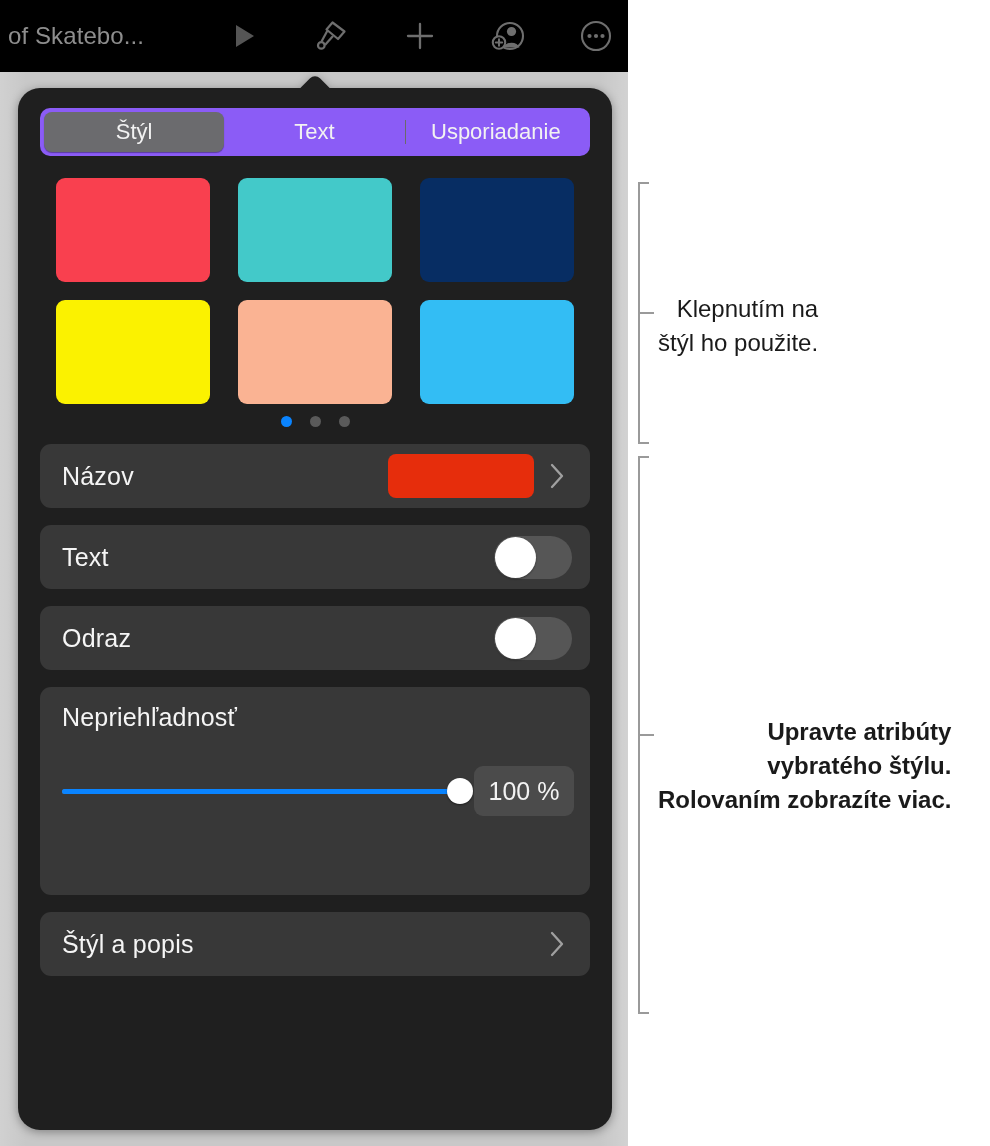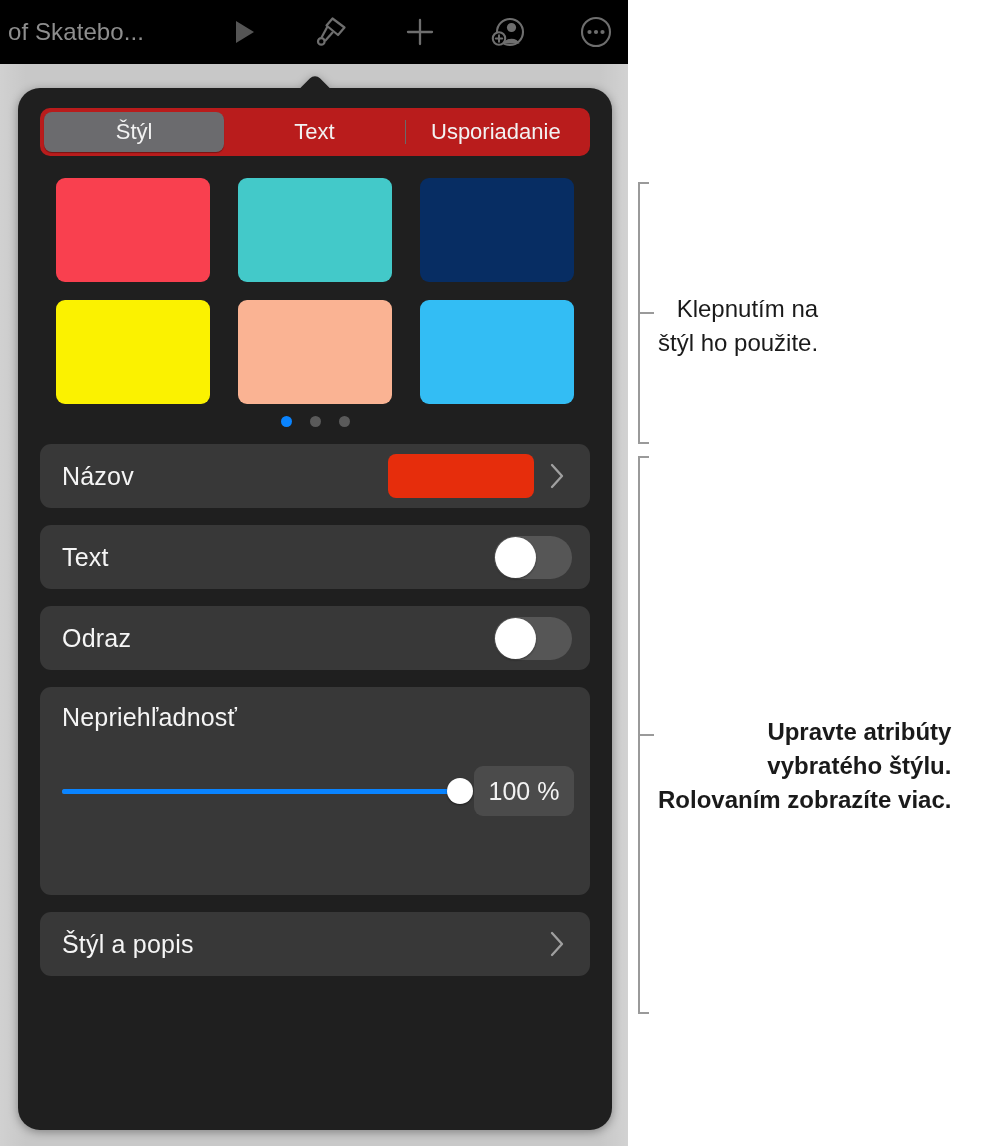--- a/index.html
+++ b/index.html
@@ -36,21 +36,21 @@
     height: 1092px;
     background: linear-gradient(to right, rgba(255,255,255,0.16) 0px, rgba(255,255,255,0.0) 26px, rgba(255,255,255,0.0) 600px, rgba(255,255,255,0.18) 628px);
   }
 
   
   .toolbar {
     position: absolute;
     left: 0;
     top: 0;
     width: 628px;
-    height: 64px;
+    height: 72px;
     background: #000000;
     display: flex;
     align-items: center;
     z-index: 6;
     gap: 24px;
   }
   .doc-title {
     color: #8e8e8e;
     font-size: 24px;
     letter-spacing: 0.1px;
@@ -110,21 +110,21 @@
     position: absolute;
     left: 0; top: 12px;
     width: 594px;
     padding: 20px 22px 18px 22px;
   }
 
   
   .tabs {
     position: relative;
     height: 48px;
-    background: #b91c1c;
+    background: #8b5cf6;
     border-radius: 10px;
     display: flex;
     align-items: center;
     padding: 4px;
   }
   .tab {
     flex: 1 1 0;
     height: 40px;
     display: flex;
     align-items: center;

